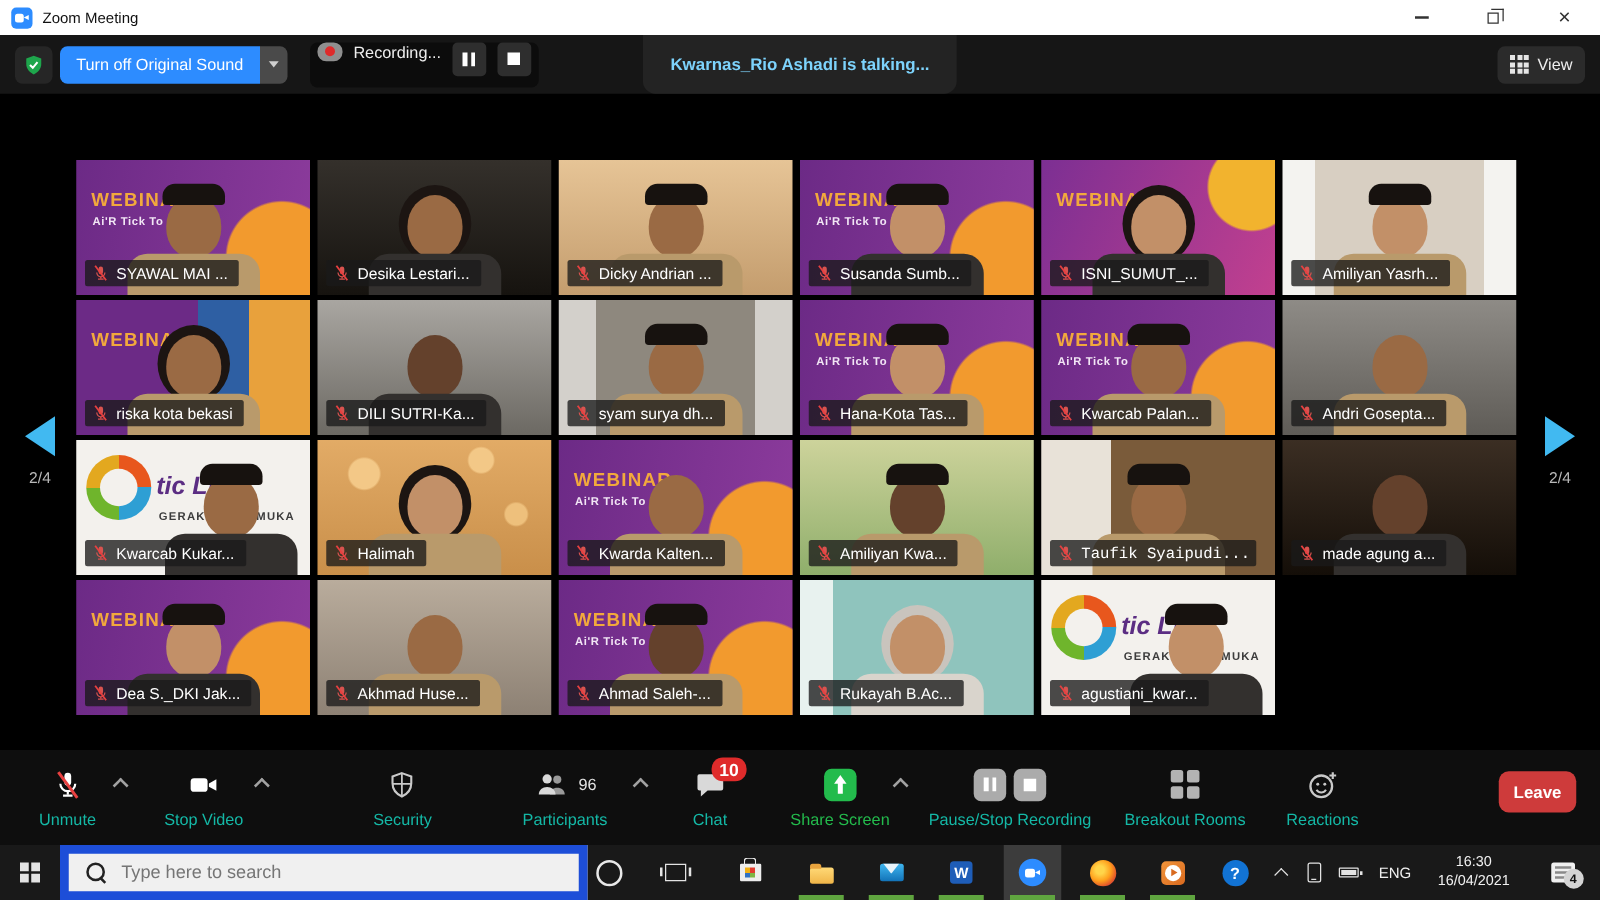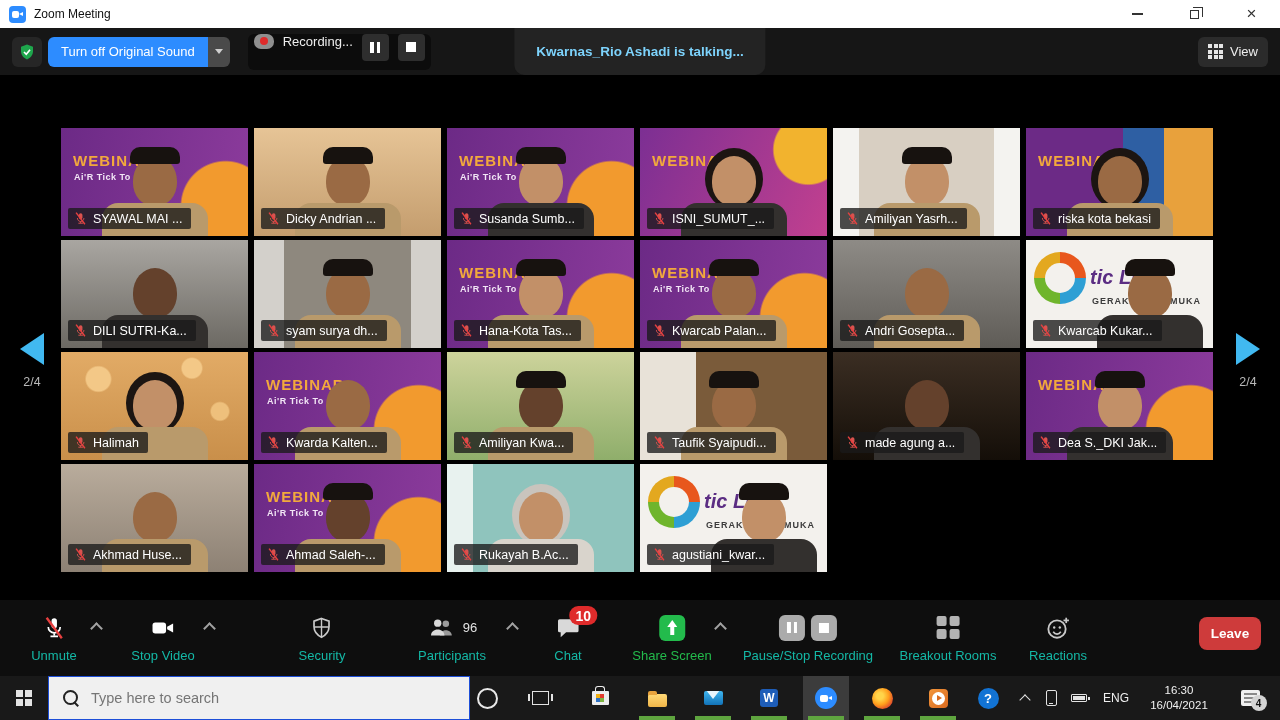--- a/index.html
+++ b/index.html
@@ -89,21 +89,21 @@
   .v-darkroom { background:linear-gradient(#34302b,#16130f); }
   .v-tanwall { background:linear-gradient(#e6c496,#c49d6e); }
   .v-grayroom { background:linear-gradient(#a9a6a1,#6c6963);text-align:right; }
   .v-grayroom2 { background:linear-gradient(#8e8b86,#5f5c57); }
   .v-graytan { background:linear-gradient(#b9ac9c,#8d8174); }
   .v-orangebokeh { background:radial-gradient(circle at 20% 25%, #f3c887 0 7%, transparent 8%),
     radial-gradient(circle at 70% 15%, #f3c887 0 6%, transparent 7%),
     radial-gradient(circle at 85% 55%, #eec07c 0 5%, transparent 6%),
     linear-gradient(#e2ab66,#c98f4a); }
   .v-teal { background:linear-gradient(#cdd39b,#8fae6b); }
-  .v-shelfroom { background:linear-gradient(90deg,#e8e2d8 0 30%,#7a5b3a 30%); }
+  .v-shelfroom { background:linear-gradient(90deg,#e8e2d8 0 30%,#7a5b3a 30%);font-family:Liberation Mono, monospace; }
   .v-darkblur { background:linear-gradient(#3b2e23,#140e08); }
   .v-tealwall { background:linear-gradient(90deg,#e8f2ef 0 14%,#8fc4bd 14%); }
   .v-portrait-a { background:linear-gradient(90deg,#f4f3f0 0 14%,#d8cfc2 14% 86%,#f4f3f0 86%); }
   .v-portrait-b { background:linear-gradient(90deg,#d3d0cb 0 16%,#8e887e 16% 84%,#d3d0cb 84%); }
   .v-portrait-c { background:linear-gradient(90deg,#f2f1ee 0 15%,#e6e3dc 15% 85%,#f2f1ee 85%); }
   .v-ticlife { background:#f3f1ed; }
 
   .wtitle { position:absolute; left:12px; top:24px; color:#F2A93C; font-weight:800; font-size:15px;
     letter-spacing:1px; z-index:1; }
   .wsub { position:absolute; left:13px; top:44px; color:#f2e6f5; font-weight:bold; font-size:9px;
@@ -150,21 +150,21 @@
   .leave-btn { position:absolute; left:1199px; top:17px; width:62px; height:33px; background:#CE3B3B;
     border-radius:8px; color:#fff; font-size:13.5px; font-weight:bold; display:flex;
     align-items:center; justify-content:center; }
 
   
   .taskbar { position:absolute; top:676px; left:0; width:1280px; height:44px; background:#191919; z-index:60; }
   .tk-btn { position:absolute; top:0; height:44px; display:flex; align-items:center; justify-content:center; }
   .winlogo { display:grid; grid-template-columns:7.5px 7.5px; grid-auto-rows:7.5px; gap:1.5px; }
   .winlogo i { background:#e3e3e3; }
   .searchbox { position:absolute; left:48px; top:0; width:422px; height:44px; background:#f0f0f0;
-    border:1px solid #1d4ed8; display:flex; align-items:center; }
+    border:7px solid #1d4ed8; display:flex; align-items:center; }
   .searchbox input { border:none; outline:none; background:transparent; font-size:14.5px; color:#333;
     width:340px; font-family:"Liberation Sans",sans-serif; }
   .mag { width:17px; height:17px; margin:0 11px 0 14px; position:relative; }
   .mag::before { content:""; position:absolute; left:0; top:0; width:11px; height:11px; border:2px solid #222;
     border-radius:50%; }
   .mag::after { content:""; position:absolute; left:11px; top:11px; width:6px; height:2px; background:#222;
     transform:rotate(45deg); transform-origin:left center; }
   .cortana { width:21px; height:21px; border:2px solid #e8e8e8; border-radius:50%; }
   .taskview { position:relative; width:17px; height:14px; border:1.6px solid #e3e3e3; background:transparent; }
   .taskview::before { content:""; position:absolute; left:-5px; top:2px; width:2px; height:7px; background:#e3e3e3; }
@@ -308,20 +308,33 @@
           <div class="fbody"></div>
         </div>
       <div class="nameplate">
         <svg class="micico">
             <use href="#micmute"></use>
           </svg>
         <span class="pname">SYAWAL MAI ...</span>
       </div>
     </div>
 
+    <div class="tile v-darkroom hashair sk-med un-dark">
+      <div class="fig">
+          <div class="hair"></div>
+          <div class="head"></div>
+          <div class="fbody"></div>
+        </div>
+      <div class="nameplate">
+        <svg class="micico">
+            <use href="#micmute"></use>
+          </svg>
+        <span class="pname">Desika Lestari...</span>
+      </div>
+    </div>
 
     <div class="tile v-tanwall hascap sk-med un-tan">
       <div class="fig">
           <div class="head"></div>
           <div class="cap"></div>
           <div class="fbody"></div>
         </div>
       <div class="nameplate">
         <svg class="micico">
             <use href="#micmute"></use>

